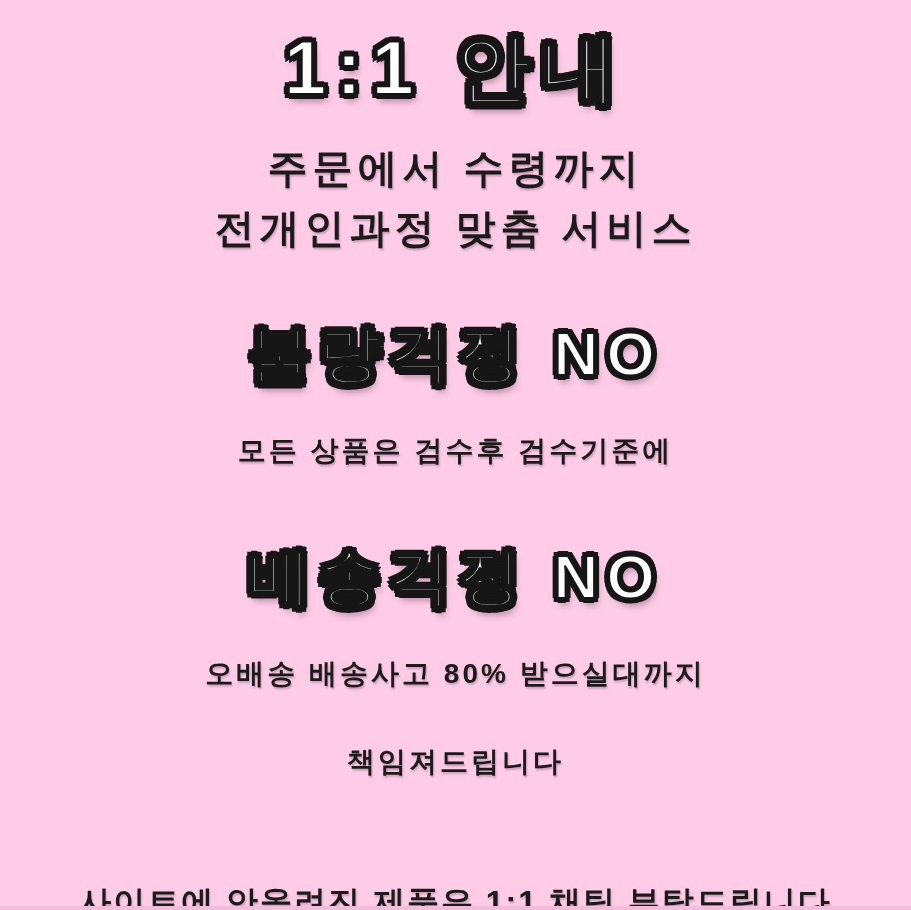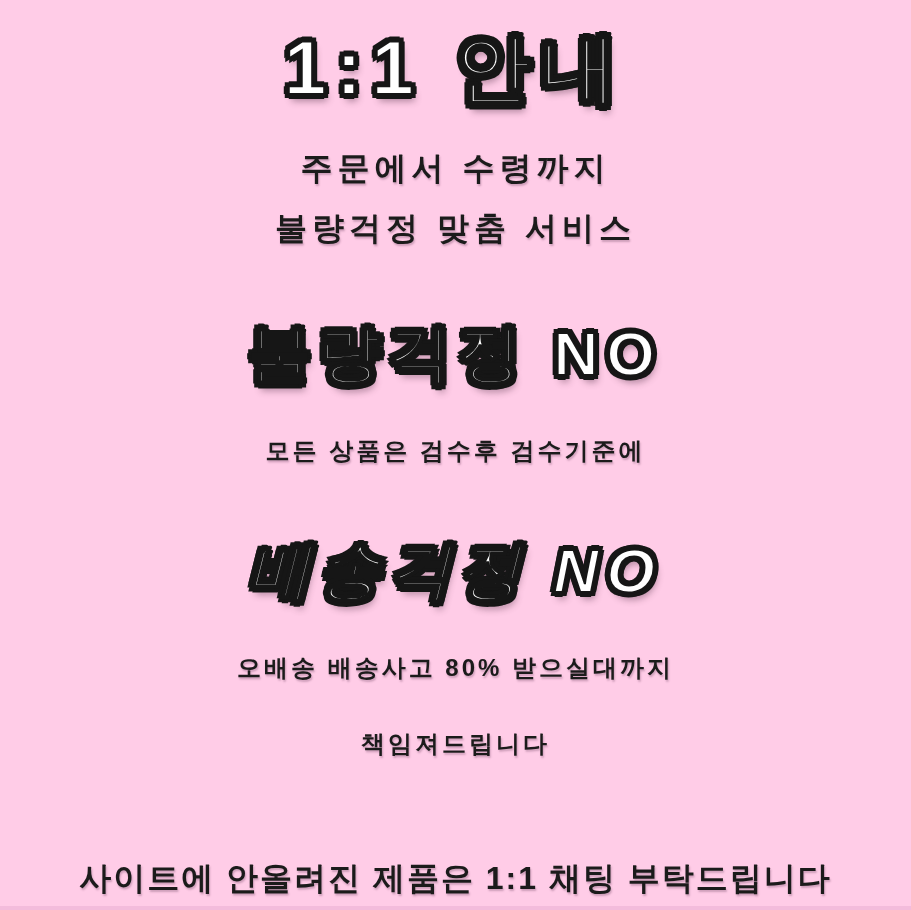--- a/index.html
+++ b/index.html
@@ -40,39 +40,39 @@
        0   -5px 0 #161616,  0    5px 0 #161616,
        3px  7px 7px rgba(70,40,60,0.45);
   }
   .body-text {
     color: #1b1b1b;
     text-shadow: 1px 2px 2px rgba(90,50,80,0.30);
     font-weight: 600;
   }
   .intro-line {
     margin: 0;
-    font-size: 32px;
+    font-size: 40px;
     line-height: 60px;
     letter-spacing: 5px;
   }
   .intro-line.first {
     margin-top: 28px;
   }
   .heading {
     margin: 0;
     font-size: 62px;
     font-weight: bold;
     line-height: 1.15;
     letter-spacing: 8px;
   }
   .heading.defect   { margin-top: 60px; }
-  .heading.shipping { margin-top: 46px; font-style: italic; }
+  .heading.shipping { margin-top: 46px; }
   .para-line {
-    margin: 10px;
-    font-size: 24px;
+    margin: 16px;
+    font-size: 28px;
     line-height: 56px;
     letter-spacing: 3px;
   }
   .para-line.first { margin-top: 34px; }
   .footer-line {
     margin: 70px 0 0 0;
     font-size: 32px;
     line-height: 52px;
     letter-spacing: 2px;
     white-space: nowrap;
@@ -88,21 +88,21 @@
 </style>
 </head>
 <body>
 
 <div class="poster">
 
   <h1 class="title outlined">1:1 안내</h1>
 
   <p class="intro-line first body-text">주문에서 수령까지</p>
 
-  <p class="intro-line body-text">불량걱정 맞춤 서비스</p>
+  <p class="intro-line body-text">전개인과정 맞춤 서비스</p>
 
   <h2 class="heading defect outlined">불량걱정 NO</h2>
 
   <p class="para-line first body-text">모든 상품은 검수후 검수기준에</p>
 
 
   <h2 class="heading shipping outlined">배송걱정 NO</h2>
 
   <p class="para-line first body-text">오배송 배송사고 80% 받으실대까지</p>
 

